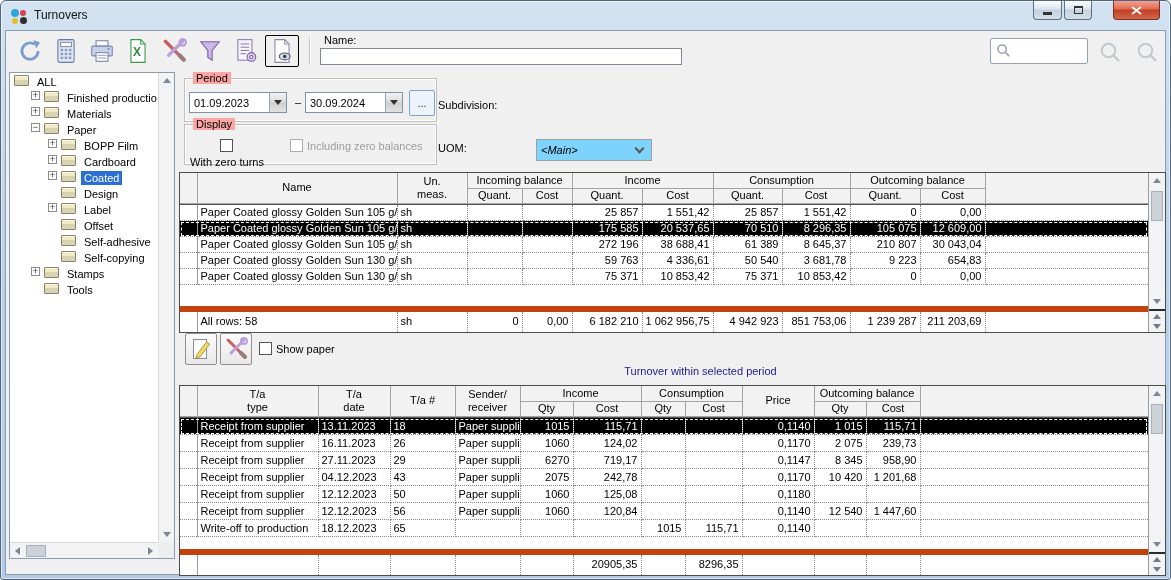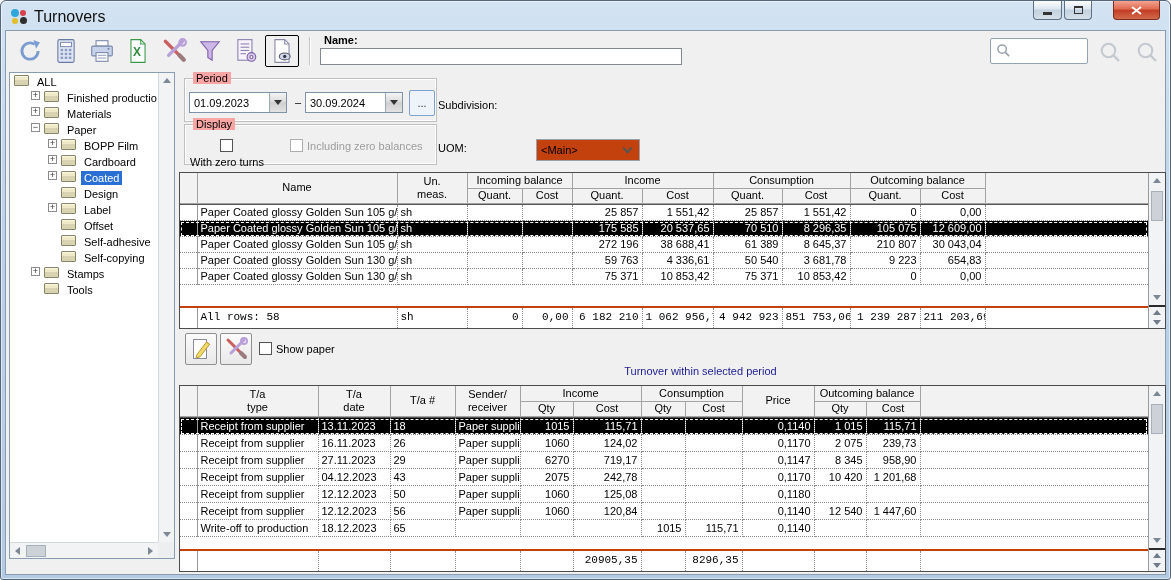--- a/index.html
+++ b/index.html
@@ -9,40 +9,40 @@
   
   .window { position:absolute; inset:0; border:1px solid #53667e; border-radius:6px 6px 3px 3px;
             background:linear-gradient(#d3e3f2,#bcd2e6 40%,#b3cbe2); box-shadow:inset 0 0 0 1px rgba(255,255,255,.55); }
   .titlebar { position:absolute; left:0; top:0; right:0; height:29px; }
   .app-icon { position:absolute; left:10px; top:7px; width:16px; height:16px; }
   .app-icon i { position:absolute; border-radius:50%; }
   .dot-cyan   { left:0;  top:1px;  width:8px; height:8px; background:#2fa7dd; }
   .dot-red    { left:9px; top:2px; width:6px; height:6px; background:#d8414b; }
   .dot-yellow { left:1px; top:10px; width:6px; height:6px; background:#e3bd2a; }
   .dot-black  { left:9px; top:9px; width:7px; height:7px; background:#2e2e2e; }
-  .title-text { position:absolute; left:33px; top:7px; font-size:16px; color:#111; }
+  .title-text { position:absolute; left:33px; top:7px; font-size:12px; color:#111; }
   .win-btns { position:absolute; top:0; right:10px; height:19px; }
   .wbtn { position:absolute; top:0; height:19px; border:1px solid #5e6f83; border-top:none; border-radius:0 0 4px 4px;
           background:linear-gradient(#fdfeff,#dbe5ee 45%,#c3d1de 50%,#d4dfe9); display:flex; align-items:center; justify-content:center; }
   .wbtn-min { right:98px; width:29px; }
   .wbtn-max { right:68px; width:28px; }
   .wbtn-close { right:0; width:47px; background:linear-gradient(#f3a292,#e06a50 45%,#c33c24 50%,#d16a4b); border-color:#7c2d1b; }
   .glyph-min { width:9px; height:3px; background:#333; margin-top:6px; }
   .glyph-max { width:9px; height:8px; border:1px solid #333; border-top:2px solid #333; background:transparent; }
 
   .client { position:absolute; left:4px; top:29px; right:4px; bottom:4px; background:#f0f0f0; border:1px solid #8a9cb2; }
 
   
   .toolbar { position:absolute; left:0; top:0; right:0; height:40px; }
   .tb-btn { position:absolute; top:4px; width:34px; height:32px; background:transparent; border:1px solid transparent;
             display:flex; align-items:center; justify-content:center; cursor:default; }
   .tb-btn.pressed { border:1px solid #000; border-radius:2px; }
   .tb-sep { position:absolute; left:303px; top:6px; width:2px; height:28px; border-left:1px solid #c6c6c6; border-right:1px solid #fff; }
   .name-group { position:absolute; left:314px; top:3px; width:362px; }
-  .name-label { display:block; margin-left:4px;font-weight:bold; }
+  .name-label { display:block; margin-left:4px; }
   .field { width:100%; height:17px; margin-top:2px; border:1px solid #828790; background:#fff; font:inherit; padding:0 3px; }
   .search-box { position:absolute; left:984px; top:7px; width:98px; height:26px; border:1px solid #94a3b3; border-radius:2px; background:#fff; }
   .search-box svg { position:absolute; left:5px; top:4px; }
   .search-input { position:absolute; left:24px; top:1px; right:2px; height:22px; border:none; outline:none; font:inherit; background:transparent; }
   .mag-ghost { position:absolute; top:9px; }
 
   
   .tree-panel { position:absolute; left:3px; top:41px; width:166px; height:487px; background:#fff; border:1px solid #8a9cb2; }
   .tree-items { position:absolute; left:0; top:2px; right:17px; bottom:17px; overflow:hidden; }
   .titem { height:16px; display:flex; align-items:flex-start; white-space:nowrap; }
@@ -84,21 +84,21 @@
   .sub-icon { width:14px; height:14px; margin-left:4px; flex:0 0 auto; border:1px solid #9aa39a; border-radius:2px;
               background:linear-gradient(135deg,#d8ded8 60%,#8fc98f); }
   .chev { width:7px; height:7px; border-left:2px solid #555; border-bottom:2px solid #555; transform:rotate(-45deg);
           margin:-3px 8px 0 6px; flex:0 0 auto; }
   .cb { width:13px; height:13px; border:1px solid #555; background:#fff; flex:0 0 auto; display:inline-block; }
   .cb-row { position:absolute; display:flex; align-items:center; gap:4px; }
   .cb-zero { left:12px; top:67px;flex-direction:column; }
   .cb-inczero { left:112px; top:67px; color:#9d9d9d; }
   .cb-inczero .cb { border-color:#adadad; }
   .lbl-uom { position:absolute; left:260px; top:70px; }
-  .combo-uom { left:358px; top:67px; width:104px; height:22px; background:#c2410c; border-color:#9aa0a8; }
+  .combo-uom { left:358px; top:67px; width:116px; height:22px; background:#7dd3fc; border-color:#9aa0a8;font-style:italic; }
 
   
   .tbl { position:absolute; left:1px; width:987px; display:flex; border:1px solid #4c4c4c; background:#fff; }
   .tbl-upper { top:100px; }
   .tbl-lower { top:313px; }
   .tbl-main { width:968px; }
   table.grid { border-collapse:collapse; table-layout:fixed; width:968px; }
   .grid th { font-weight:normal; border-right:1px solid #a3a3a3; border-bottom:1px solid #a3a3a3;
              height:15px; line-height:13px; text-align:center; white-space:pre-line; overflow:hidden; padding:0 2px;
              background:#f2f2f2; }
@@ -107,21 +107,21 @@
   .grid td { height:16px; line-height:15px; padding:0 3px; border-right:1px dotted #8a8a8a; border-bottom:1px dotted #8a8a8a;
              white-space:nowrap; overflow:hidden; }
   .tbl-lower .grid td { height:17px; line-height:16px; }
   .grid td.num { text-align:right; }
   .grid td.ind { border-right:1px solid #9a9a9a; }
   .grid td.fill { border-right:none; }
   tr.sel { background:#000; color:#fff; outline:1px dashed #fff; outline-offset:-2px; }
   .tbody-wrap { background:#fff; overflow:hidden; }
   .tbody-upper { height:101px; }
   .tbody-lower { height:131px; }
-  .tot-wrap { border-top:2px solid #c2410c;font-family:Liberation Mono, monospace; }
+  .tot-wrap { border-top:6px solid #c2410c; }
   .tot-wrap .grid td { border-bottom:none; height:20px; line-height:19px; }
   .rail { width:17px; border-left:1px solid #9a9a9a; display:flex; flex-direction:column; background:#f2f3f5; }
   .vsb { flex:1; position:relative; }
   .vthumb { position:absolute; left:2px; top:18px; width:12px; height:30px; background:#cdd2d9; border:1px solid #a8b0ba; }
   .sbtn { position:absolute; left:0; width:16px; height:16px; }
   .sbtn.top { top:0; } .sbtn.bottom { bottom:0; }
   .spin { height:23px; border-top:2px solid #2b2b2b; position:relative; }
   .spin .tri.up { top:3px; border-bottom-color:#6f7b88; }
   .spin .tri.down { bottom:3px; border-top-color:#6f7b88; }
 

